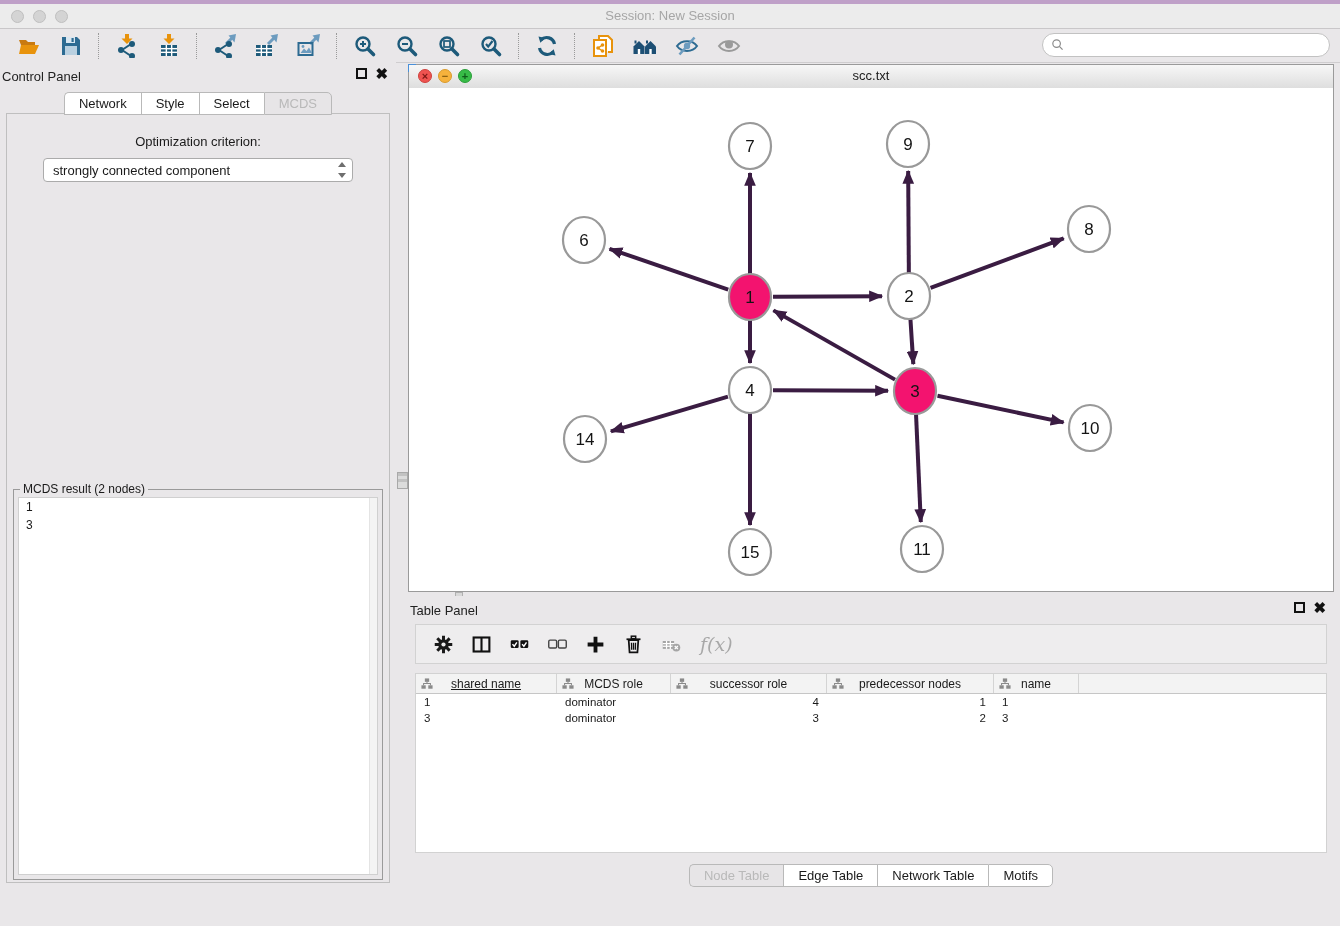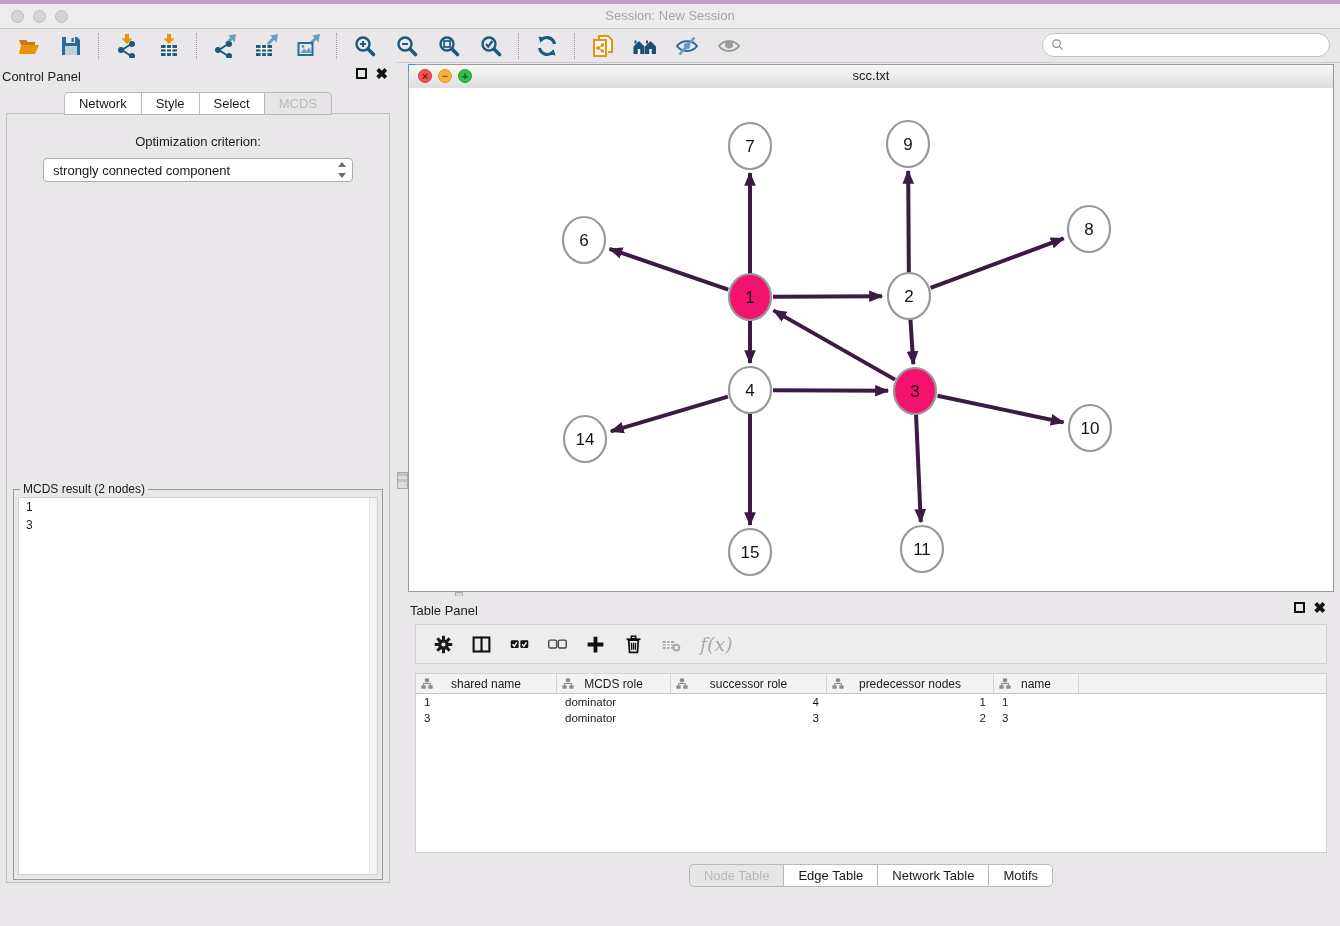--- a/index.html
+++ b/index.html
@@ -449,21 +449,21 @@
             <circle cx="17.5" cy="15.5" r="4.5" fill="#a5a5a5"></circle>
             <path d="M15.7 13.7l3.6 3.6M19.3 13.7l-3.6 3.6" stroke="#fff" stroke-width="1.5"></path>
           </svg>
         </span>
         <span class="tpbtn" style="width: auto;">
           <span class="fx-label">f(x)</span>
         </span>
       </div>
   <div id="tp-table">
     <div id="tp-header">
-          <div class="th" style="width: 141px;">
+          <div class="th" style="width: 141px; text-decoration: underline;">
             <svg viewBox="0 0 14 14">
               <g fill="#8a8a8a">
                 <rect x="4.5" y="0.5" width="5" height="4"></rect>
                 <rect x="0.5" y="8.5" width="5" height="4"></rect>
                 <rect x="8.5" y="8.5" width="5" height="4"></rect>
               </g>
               <path d="M7 4.5v2M3 8.5v-2h8v2" stroke="#8a8a8a" fill="none" stroke-width="1.2"></path>
             </svg>
             <span>shared name</span>
           </div>

